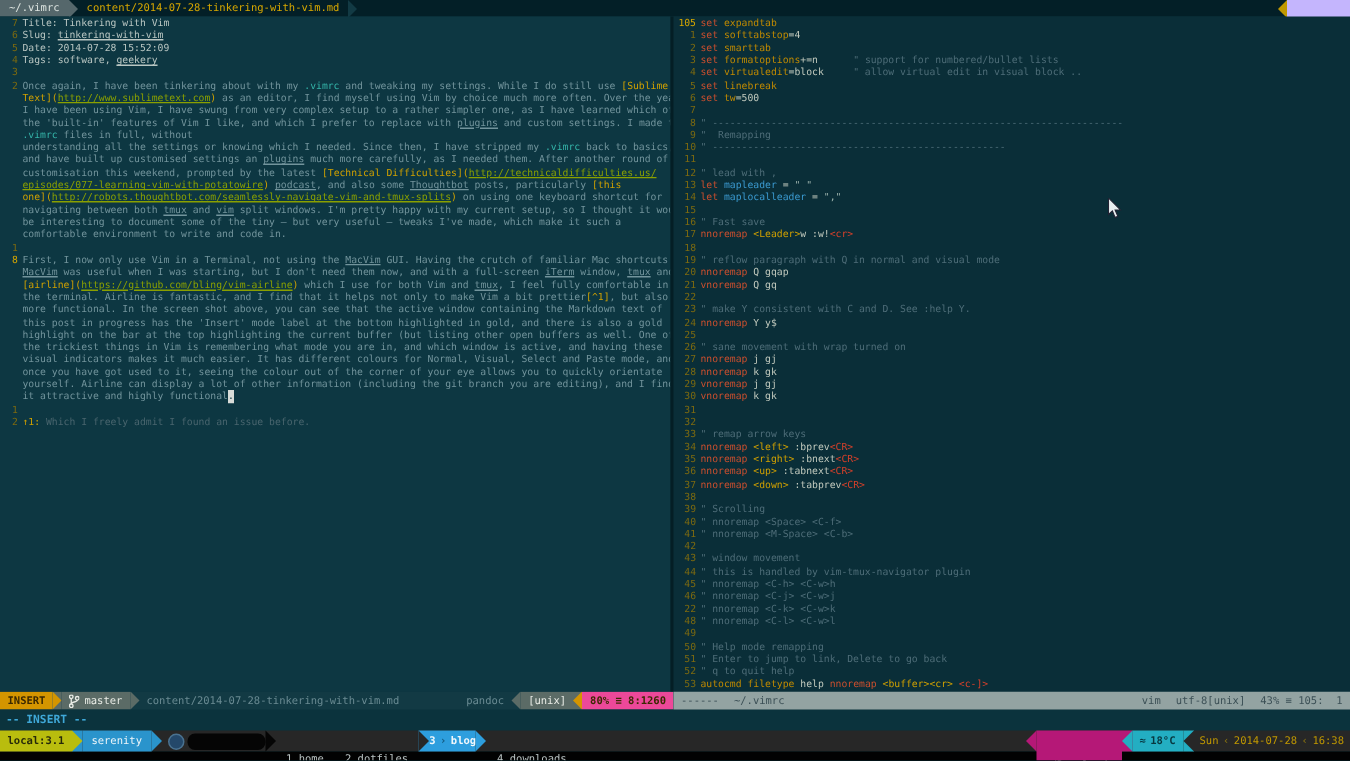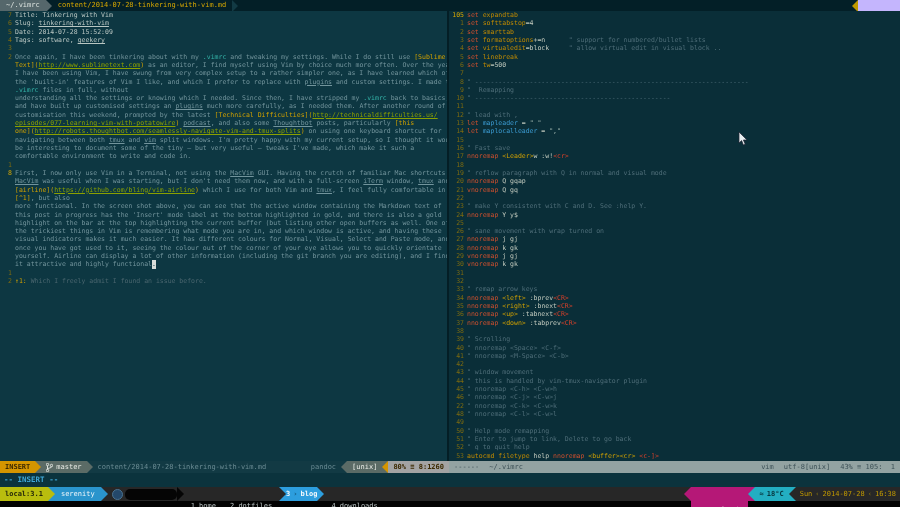--- a/index.html
+++ b/index.html
@@ -44,21 +44,21 @@
   .mode-ins{background:#d49500;color:#3b2900;font-weight:bold;}
   .t-ins{border-left:6px solid #d49500;background:#5b6b66;}
   .branch{background:#5b6b66;color:#e9ece6;display:flex;align-items:center;gap:3px;padding:0 5px;}
   .t-branch{border-left:6px solid #5b6b66;}
   .sl-path{color:#6a8b93;}
   .sl-spacer{flex:1;}
   .sl-ft{color:#6a8b93;}
   .t-unix{border-right:6px solid #5b6b66;}
   .seg-unix{background:#5b6b66;color:#e9ece6;}
   .t-gold{border-right:6px solid #d49500;background:#5b6b66;}
-  .seg-gold{background:#a3a3a3;color:#3b2900;font-weight:bold;}
+  .seg-gold{background:#ec4899;color:#3b2900;font-weight:bold;}
   .sl-right .dash{padding:0 5px;}
   .sl-right .flex{flex:1}
   
   .cmdline{height:14px;font-size:7.5px;line-height:13px;color:#3fa8d8;font-weight:bold;padding-left:4px;background:#0b333d;}
   
   .tmux{height:14px;background:#272727;display:flex;align-items:stretch;font-size:7px;line-height:14px;color:#b9c2c2;}
   .tm-tri{width:0;height:0;border-top:7px solid transparent;border-bottom:7px solid transparent;}
   .tm-session{background:#b9bd0e;color:#26290a;font-weight:bold;padding:0 5px;}
   .t-sess{border-left:7px solid #b9bd0e;background:#2a94cc;}
   .tm-host{background:#2a94cc;color:#eef6fa;padding:0 6px;}
@@ -115,21 +115,21 @@
         <div class="row"><span class="ln"></span><span class="sg-t">customisation this weekend, prompted by the latest </span><span class="sg-l">[Technical Difficulties](</span><span class="sg-ur">http://technicaldifficulties.us/</span></div>
         <div class="row"><span class="ln"></span><span class="sg-ur">episodes/077-learning-vim-with-potatowire</span><span class="sg-l">)</span><span class="sg-t"> </span><span class="sg-u">podcast</span><span class="sg-t">, and also some </span><span class="sg-u">Thoughtbot</span><span class="sg-t"> posts, particularly </span><span class="sg-l">[this</span></div>
         <div class="row"><span class="ln"></span><span class="sg-l">one](</span><span class="sg-ur">http://robots.thoughtbot.com/seamlessly-navigate-vim-and-tmux-splits</span><span class="sg-l">)</span><span class="sg-t"> on using one keyboard shortcut for</span></div>
         <div class="row"><span class="ln"></span><span class="sg-t">navigating between both </span><span class="sg-u">tmux</span><span class="sg-t"> and </span><span class="sg-u">vim</span><span class="sg-t"> split windows. I'm pretty happy with my current setup, so I thought it would</span></div>
         <div class="row"><span class="ln"></span><span class="sg-t">be interesting to document some of the tiny – but very useful – tweaks I've made, which make it such a</span></div>
         <div class="row"><span class="ln"></span><span class="sg-t">comfortable environment to write and code in.</span></div>
         <div class="row"><span class="ln">1</span></div>
         <div class="row"><span class="ln cur">8</span><span class="sg-t">First, I now only use Vim in a Terminal, not using the </span><span class="sg-u">MacVim</span><span class="sg-t"> GUI. Having the crutch of familiar Mac shortcuts in</span></div>
         <div class="row"><span class="ln"></span><span class="sg-u">MacVim</span><span class="sg-t"> was useful when I was starting, but I don't need them now, and with a full-screen </span><span class="sg-u">iTerm</span><span class="sg-t"> window, </span><span class="sg-u">tmux</span><span class="sg-t"> and</span></div>
         <div class="row"><span class="ln"></span><span class="sg-l">[airline](</span><span class="sg-ur">https://github.com/bling/vim-airline</span><span class="sg-l">)</span><span class="sg-t"> which I use for both Vim and </span><span class="sg-u">tmux</span><span class="sg-t">, I feel fully comfortable in</span></div>
-        <div class="row"><span class="ln"></span><span class="sg-l">[^1]</span><span class="sg-t">, but also</span></div>
+        <div class="row"><span class="ln"></span><span class="sg-t">the terminal. Airline is fantastic, and I find that it helps not only to make Vim a bit prettier</span><span class="sg-l">[^1]</span><span class="sg-t">, but also</span></div>
         <div class="row"><span class="ln"></span><span class="sg-t">more functional. In the screen shot above, you can see that the active window containing the Markdown text of</span></div>
         <div class="row"><span class="ln"></span><span class="sg-t">this post in progress has the 'Insert' mode label at the bottom highlighted in gold, and there is also a gold</span></div>
         <div class="row"><span class="ln"></span><span class="sg-t">highlight on the bar at the top highlighting the current buffer (but listing other open buffers as well. One of</span></div>
         <div class="row"><span class="ln"></span><span class="sg-t">the trickiest things in Vim is remembering what mode you are in, and which window is active, and having these</span></div>
         <div class="row"><span class="ln"></span><span class="sg-t">visual indicators makes it much easier. It has different colours for Normal, Visual, Select and Paste mode, and</span></div>
         <div class="row"><span class="ln"></span><span class="sg-t">once you have got used to it, seeing the colour out of the corner of your eye allows you to quickly orientate</span></div>
         <div class="row"><span class="ln"></span><span class="sg-t">yourself. Airline can display a lot of other information (including the git branch you are editing), and I find</span></div>
         <div class="row"><span class="ln"></span><span class="sg-t">it attractive and highly functional</span><span class="sg-cur">.</span></div>
         <div class="row"><span class="ln">1</span></div>
         <div class="row"><span class="ln">2</span><span class="sg-fn">↑1:</span><span class="sg-d"> Which I freely admit I found an issue before.</span></div>

